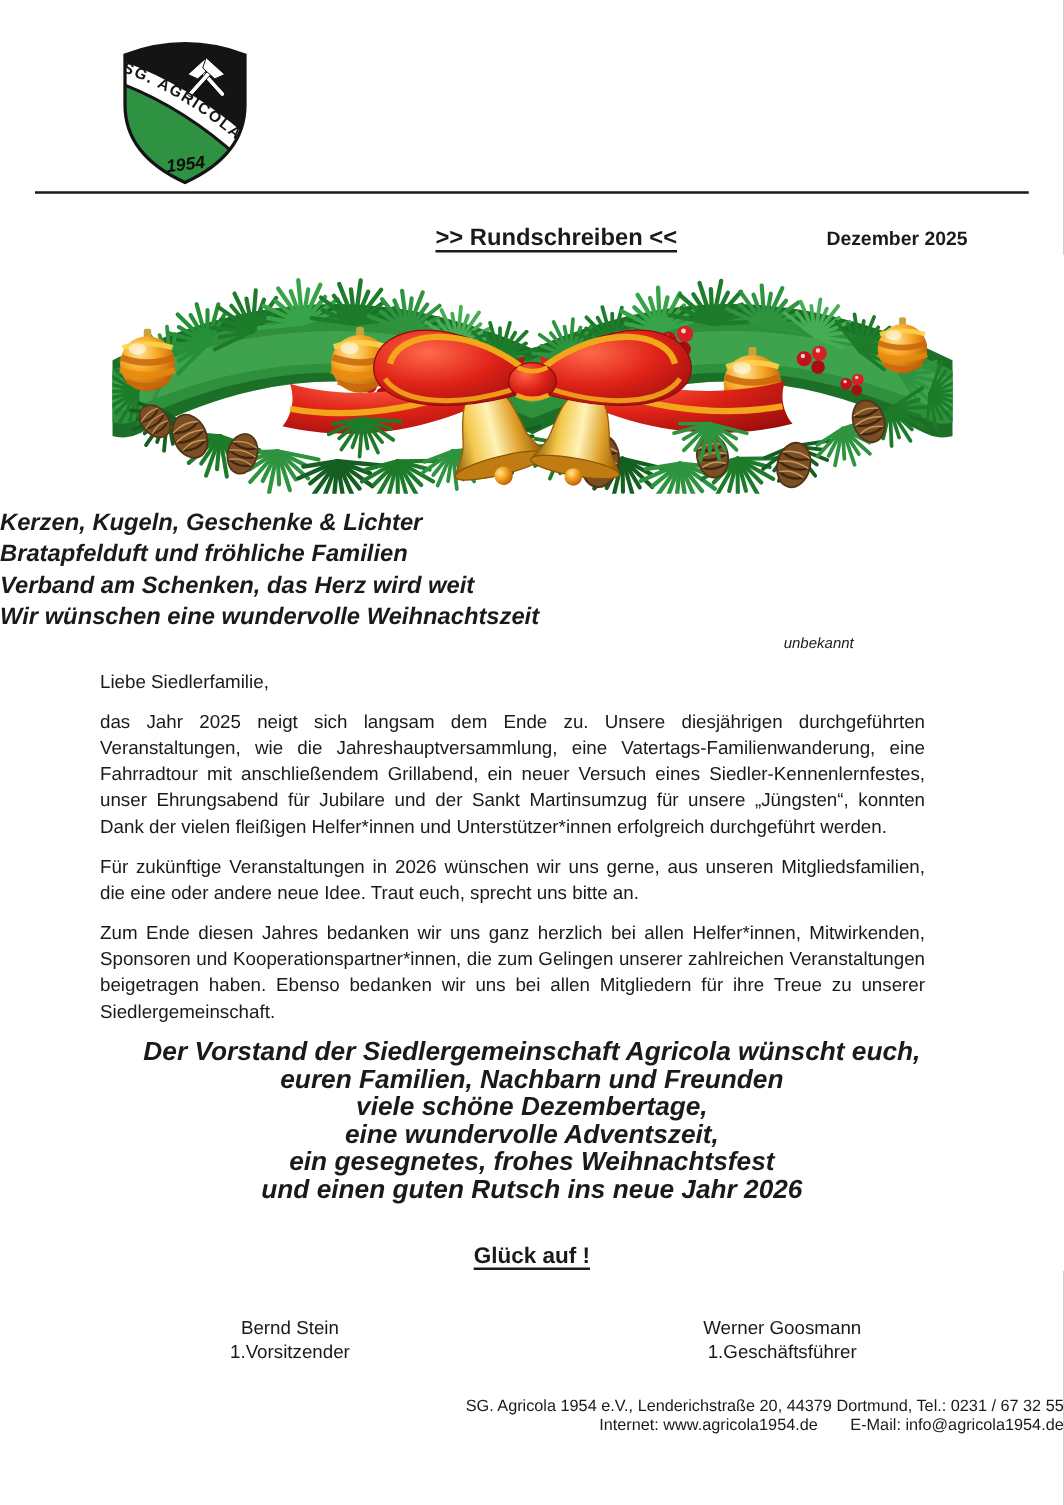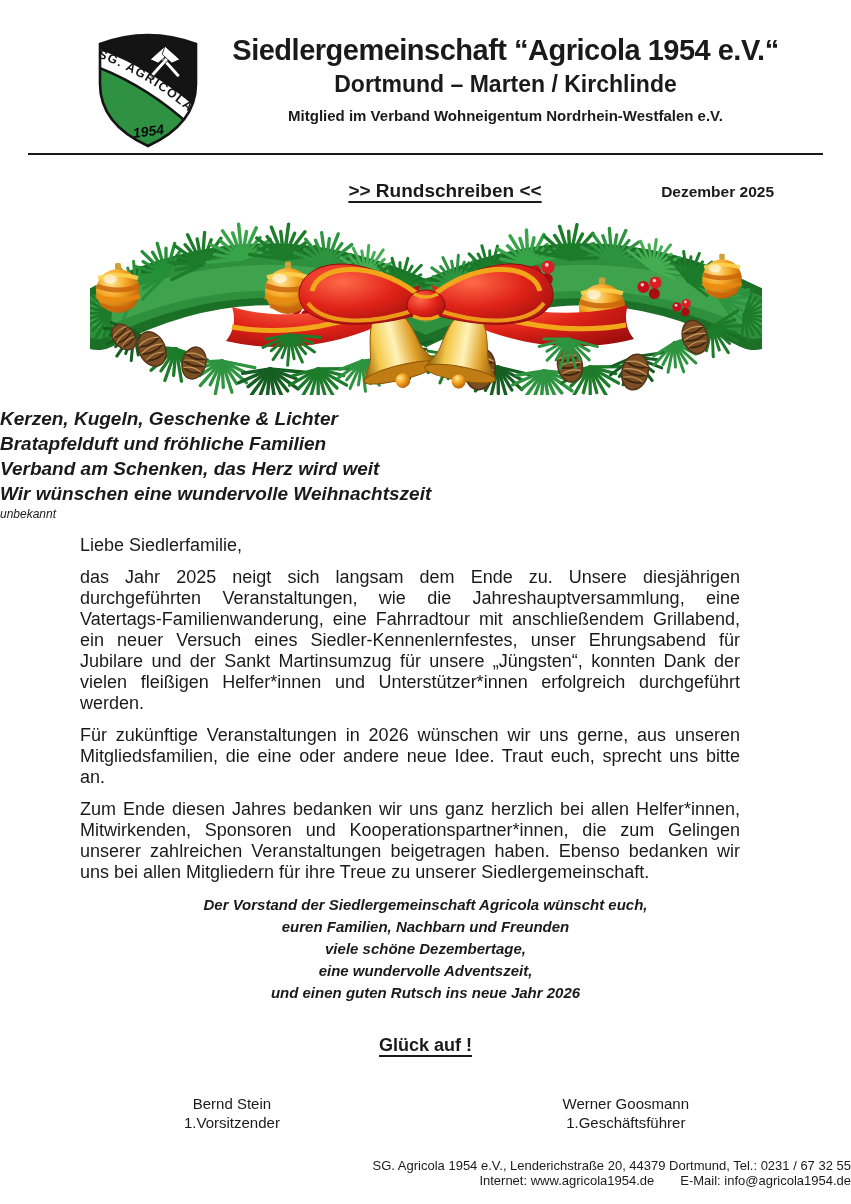--- a/index.html
+++ b/index.html
@@ -22,27 +22,27 @@
   .title-row { position:relative; margin-top:25px; height:26px; }
   .heading {
     text-align:center; font-size:19px; font-weight:bold;
     text-decoration:underline; text-decoration-thickness:2px; text-underline-offset:4px;padding-left:39px;
   }
   .date { position:absolute; right:77px; top:3px; font-size:15.5px; font-weight:bold; }
   
   .garland { display:block; margin:11px auto 0; width:672px; height:178px; }
   
   .poem { margin-top:11px; text-align:left; font-weight:bold; font-style:italic; font-size:19px; line-height:25px; }
-  .attribution { text-align:left; font-style:italic; font-size:12px; margin:1px 168px 0 0; }
-  
-  .body-text { margin:14px 111px 0 80px; font-size:18px; line-height:21px; }
+  .attribution { text-align:right; font-style:italic; font-size:12px; margin:1px 168px 0 0; }
+  
+  .body-text { margin:14px 111px 0 80px; font-size:15px; line-height:21px; }
   .salutation { margin-bottom:11px; }
   .para { text-align:justify; text-align-last:left; margin-bottom:11px; }
   
-  .blessing { margin-top:8px; text-align:center; font-weight:bold; font-style:italic; font-size:15px; line-height:22px; }
+  .blessing { margin-top:8px; text-align:center; font-weight:bold; font-style:italic; font-size:21px; line-height:22px; }
   .greeting {
     margin-top:31px; text-align:center; font-size:18px; font-weight:bold;
     text-decoration:underline; text-decoration-thickness:2px; text-underline-offset:4px;
   }
   .signatures { display:flex; justify-content:space-between; margin:38px 162px 0 184px; font-size:15px; line-height:19px; }
   .sig { text-align:center; }
   .footer { margin-top:27px; text-align:right; font-size:13px; line-height:14.5px; }
   .footer-gap { display:inline-block; width:26px; }
 </style>
 </head>
@@ -72,25 +72,20 @@
             <use href="#hammer" transform="translate(73,35) rotate(-42)"></use>
             <use href="#hammer" transform="translate(73,35) rotate(42)"></use>
           </g>
           <text font-family="Liberation Sans, sans-serif" font-size="12.5" font-weight="bold" letter-spacing="1.4" fill="#151515">
             <textPath href="#bandPath" startOffset="3%">SG. AGRICOLA</textPath>
           </text>
           <text x="57" y="110" text-anchor="middle" transform="rotate(-7 57 110)" font-family="Liberation Sans, sans-serif" font-size="14" font-weight="bold" font-style="italic" fill="#0d0d0d">1954</text>
         </g>
         <path d="M8,18 Q56,0 104,18 L104,58 Q104,98 56,120 Q8,98 8,58 Z" fill="none" stroke="#141414" stroke-width="2.6"></path>
       </svg>
-    </div>
-    <div class="header-text">
-      <div class="org-name">Siedlergemeinschaft “Agricola 1954 e.V.“</div>
-      <div class="location">Dortmund – Marten / Kirchlinde</div>
-      <div class="membership">Mitglied im Verband Wohneigentum Nordrhein-Westfalen e.V.</div>
     </div>
   </div>
 
   <hr class="divider">
 
   <div class="title-row">
     <div class="heading">&gt;&gt; Rundschreiben &lt;&lt;</div>
     <div class="date">Dezember 2025</div>
   </div>
 
@@ -249,20 +244,21 @@
     <p class="para">das Jahr 2025 neigt sich langsam dem Ende zu. Unsere diesjährigen durchgeführten Veranstaltungen, wie die Jahreshauptversammlung, eine Vatertags-Familienwanderung, eine Fahrradtour mit anschließendem Grillabend, ein neuer Versuch eines Siedler-Kennenlernfestes, unser Ehrungsabend für Jubilare und der Sankt Martinsumzug für unsere „Jüngsten“, konnten Dank der vielen fleißigen Helfer*innen und Unterstützer*innen erfolgreich durchgeführt werden.</p>
     <p class="para">Für zukünftige Veranstaltungen in 2026 wünschen wir uns gerne, aus unseren Mitgliedsfamilien, die eine oder andere neue Idee. Traut euch, sprecht uns bitte an.</p>
     <p class="para">Zum Ende diesen Jahres bedanken wir uns ganz herzlich bei allen Helfer*innen, Mitwirkenden, Sponsoren und Kooperationspartner*innen, die zum Gelingen unserer zahlreichen Veranstaltungen beigetragen haben. Ebenso bedanken wir uns bei allen Mitgliedern für ihre Treue zu unserer Siedlergemeinschaft.</p>
   </div>
 
   <div class="blessing">
     <div>Der Vorstand der Siedlergemeinschaft Agricola wünscht euch,</div>
     <div>euren Familien, Nachbarn und Freunden</div>
     <div>viele schöne Dezembertage,</div>
     <div>eine wundervolle Adventszeit,</div>
+    <div>ein gesegnetes, frohes Weihnachtsfest</div>
     <div>und einen guten Rutsch ins neue Jahr 2026</div>
   </div>
 
   <div class="greeting">Glück auf !</div>
 
   <div class="signatures">
     <div class="sig">
       <div>Bernd Stein</div>
       <div>1.Vorsitzender</div>
     </div>

